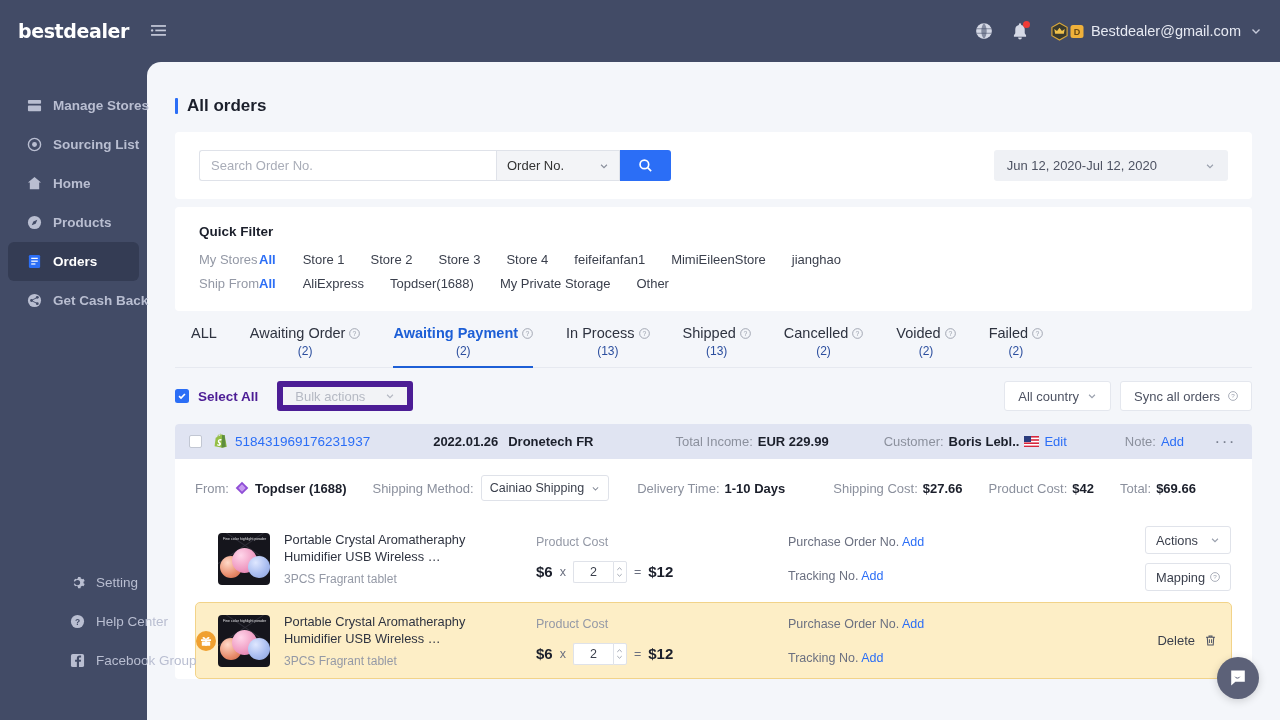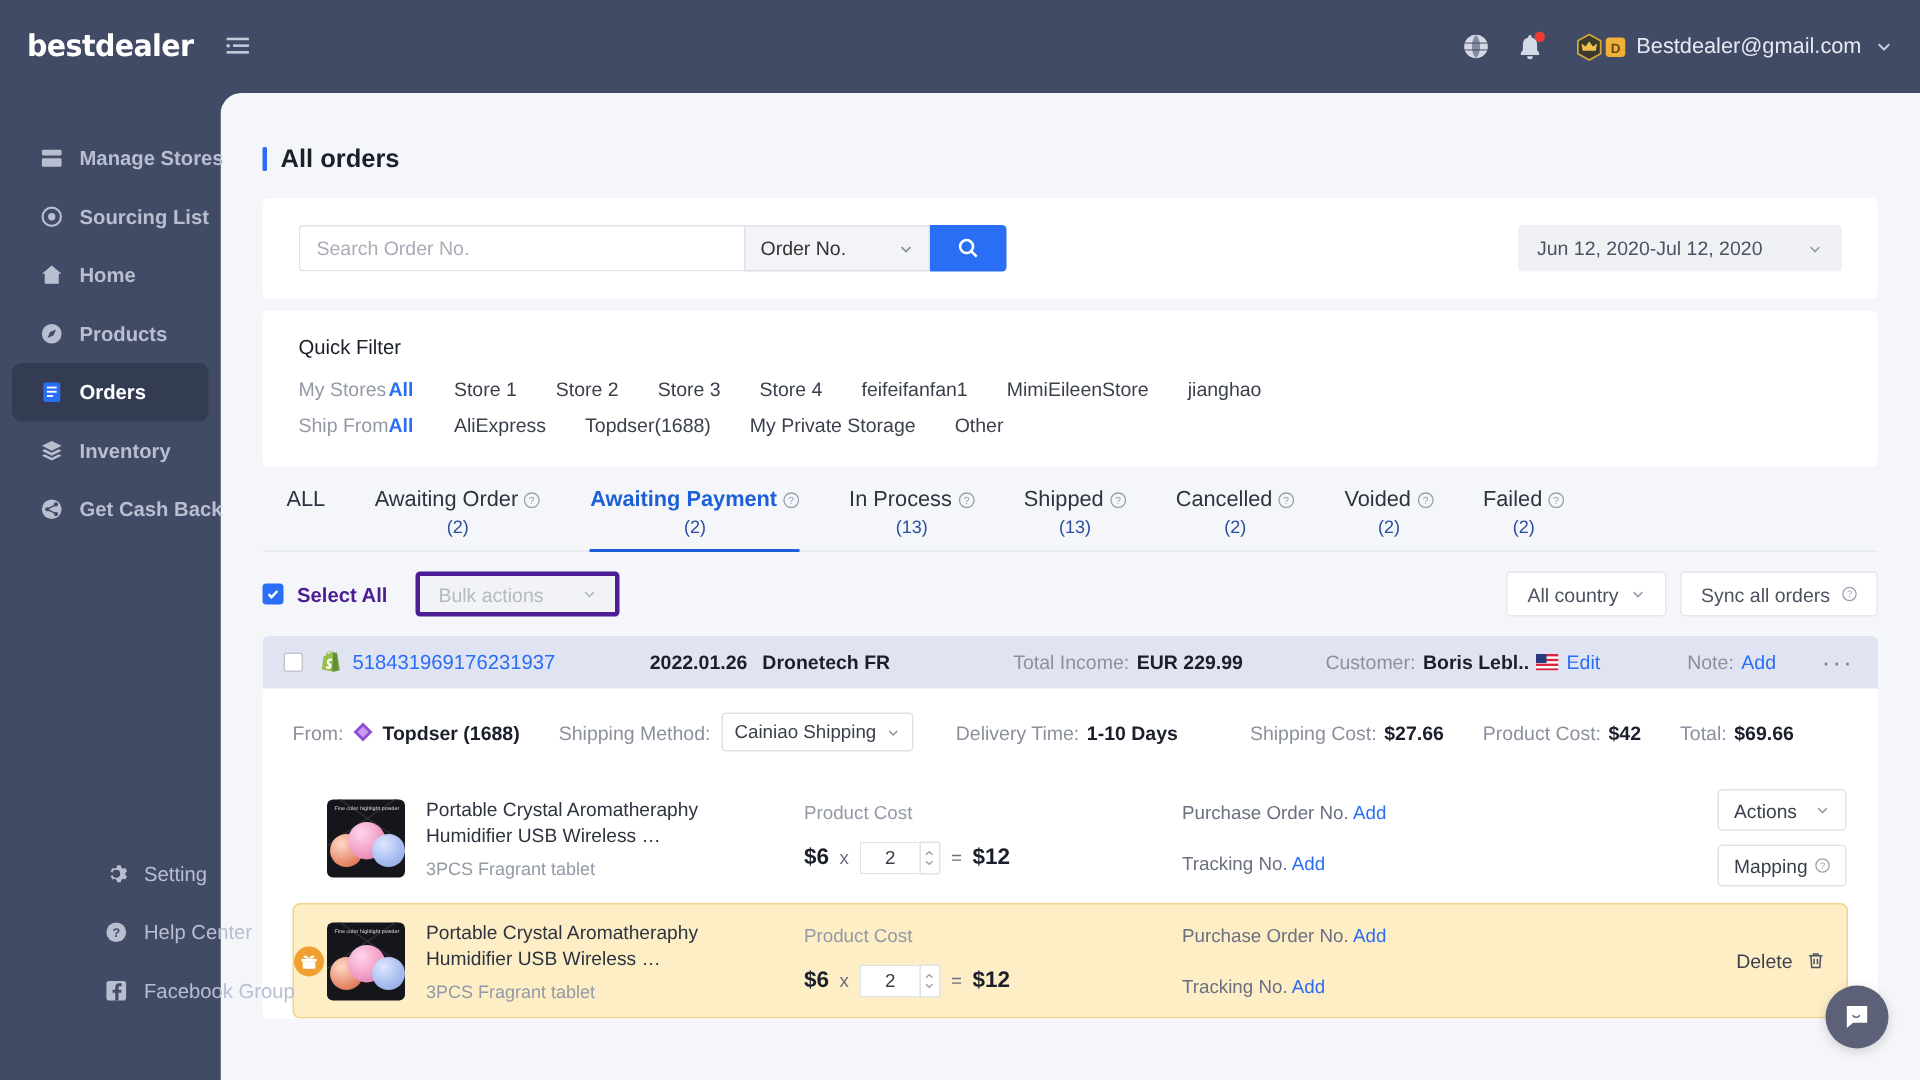--- a/index.html
+++ b/index.html
@@ -97,27 +97,27 @@
   .search-select .chev { width: 10px; height: 10px; color: #8a8f9c; }
   .search-btn {
     width: 51px; height: 31px; background: #2b6ef6;
     border: none; border-radius: 0 3px 3px 0;
     display: flex; align-items: center; justify-content: center; cursor: pointer;
   }
   .search-btn svg { width: 15px; height: 15px; color: #fff; }
   .date-range {
     margin-left: auto; height: 31px; background: #eff1f5;
     border-radius: 3px; display: flex; align-items: center;
-    gap: 30px; padding: 15px 13px; font-size: 13px; color: #4d5262; cursor: pointer;
+    gap: 48px; padding: 15px 13px; font-size: 13px; color: #4d5262; cursor: pointer;
   }
   .date-range .chev { width: 10px; height: 10px; color: #9aa0ad; }
 
   
   .quick-card { margin-top: 8px; padding: 17px 24px 20px 24px; }
-  .qf-title { font-size: 13.5px; font-weight: normal; color: #1b1f2b; margin-bottom: 13px; }
+  .qf-title { font-size: 13.5px; font-weight: bold; color: #1b1f2b; margin-bottom: 13px; }
   .qf-row { display: flex; align-items: center; margin-top: 9px; }
   .qf-row:first-of-type { margin-top: 0; }
   .qf-label { width: 60px; font-size: 13px; color: #9499a6; flex: 0 0 60px; }
   .qf-items { display: flex; align-items: center; }
   .qf-item { font-size: 13px; color: #3a3f4c; cursor: pointer; white-space: nowrap; margin-right: 26px; }
   .qf-item.sel { color: #2b6ef6; font-weight: bold; margin-right: 27px; }
 
   
   .tabs-row { display: flex; align-items: flex-start; padding: 14px 0 0 16px; border-bottom: 1px solid #e6e9f0; }
   .tab {
@@ -135,21 +135,21 @@
   
   .toolbar { display: flex; align-items: center; padding: 13px 0 13px 0; }
   .chk {
     width: 14px; height: 14px; border-radius: 2.5px; background: #2b6ef6;
     display: flex; align-items: center; justify-content: center; cursor: pointer; flex: 0 0 14px;
   }
   .chk svg { width: 10px; height: 10px; color: #fff; }
   .select-all { font-size: 13.5px; color: #4c1d95; font-weight: bold; margin-left: 9px; }
   .bulk {
     margin-left: 19px; width: 136px; height: 30px;
-    border: 3px solid #4c1d95; background: #f2f3f6; border-radius: 3px;
+    border: 6px solid #4c1d95; background: #f2f3f6; border-radius: 3px;
     display: flex; align-items: center; justify-content: space-between;
     padding: 0 12px; font-size: 13px; color: #b5b9c3; cursor: not-allowed;
   }
   .bulk .chev { width: 10px; height: 10px; color: #b5b9c3; }
   .toolbar-right { margin-left: auto; display: flex; align-items: center; gap: 9px; }
   .pill {
     height: 30px; background: #fff; border: 1px solid #e4e7ee; border-radius: 3px;
     display: flex; align-items: center; gap: 8px; padding: 0 13px;
     font-size: 13px; color: #4d5262; cursor: pointer;
   }
@@ -304,30 +304,20 @@
       <div class="nav-item active">
         <span class="nav-icon">
           <svg viewBox="0 0 16 16">
               <rect x="2" y="1" width="12" height="14" rx="1.5" fill="#2b6ef6"></rect>
               <rect x="4.5" y="4" width="7" height="1.3" fill="#fff"></rect>
               <rect x="4.5" y="7" width="7" height="1.3" fill="#fff"></rect>
               <rect x="4.5" y="10" width="4.5" height="1.3" fill="#fff"></rect>
             </svg>
         </span>
         <span class="label">Orders</span>
-      </div>
-      <div class="nav-item">
-        <span class="nav-icon">
-          <svg viewBox="0 0 16 16" fill="currentColor">
-              <path d="M8 1L1 4.5 8 8l7-3.5z"></path>
-              <path d="M1 8l7 3.5L15 8l-2-1-5 2.5L3 7z"></path>
-              <path d="M1 11.5L8 15l7-3.5-2-1-5 2.5-5-2.5z"></path>
-            </svg>
-        </span>
-        <span class="label">Inventory</span>
       </div>
       <div class="nav-item">
         <span class="nav-icon">
           <svg viewBox="0 0 16 16" fill="currentColor">
               <circle cx="8" cy="8" r="7"></circle>
               <circle cx="11" cy="4.6" r="1.5" fill="#424b66"></circle>
               <circle cx="4.8" cy="8" r="1.5" fill="#424b66"></circle>
               <circle cx="11" cy="11.4" r="1.5" fill="#424b66"></circle>
               <path d="M5.6 7.4l5-2.4M5.6 8.6l5 2.4" stroke="#424b66" stroke-width="1"></path>
             </svg>

